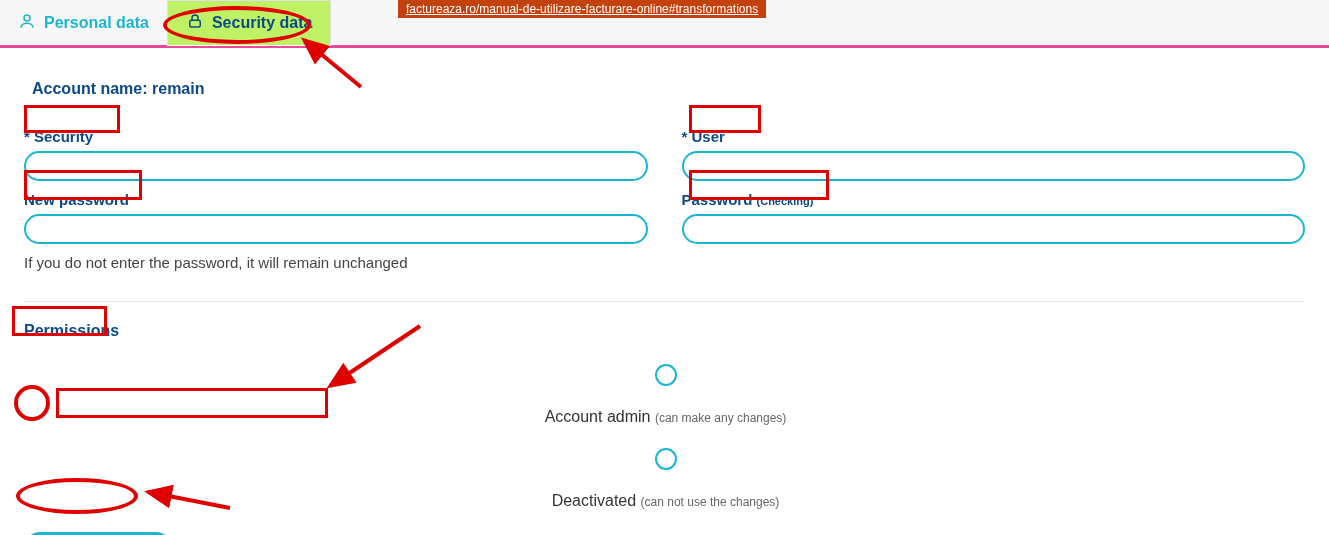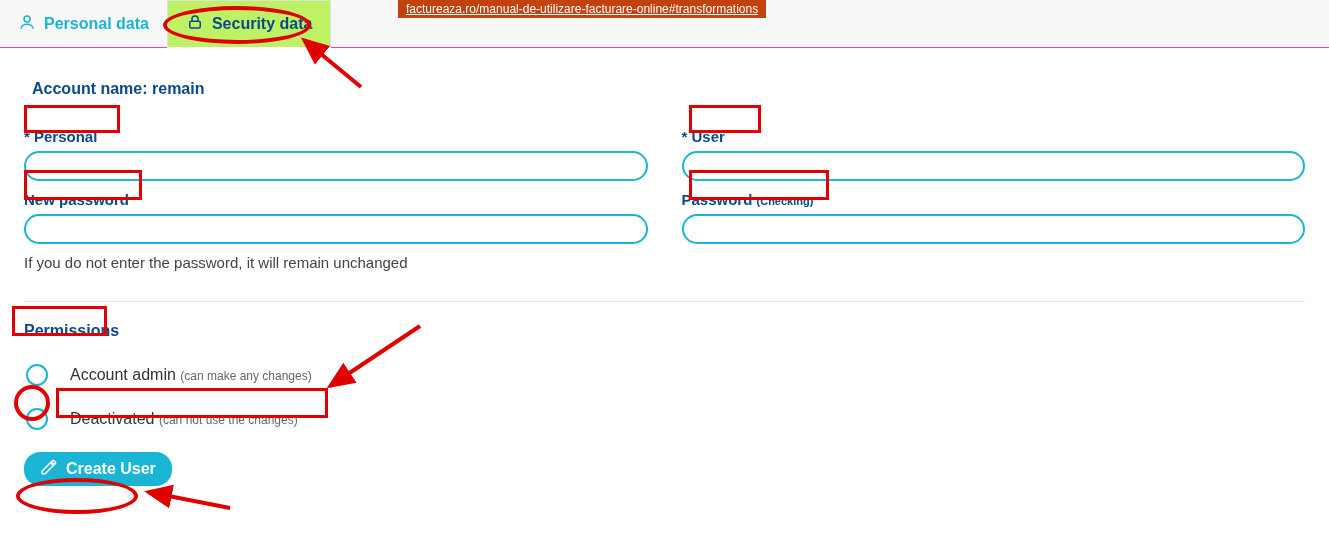--- a/index.html
+++ b/index.html
@@ -17,21 +17,21 @@
       color: #fff;
       font-size: 12px;
       padding: 2px 8px;
       font-family: sans-serif;
       z-index: 10;
       text-decoration: underline;
     }
     .tabs {
       display: flex;
       background: #f7f7f7;
-      border-bottom: 1px solid #ec4899;
+      border-bottom: 3px solid #ec4899;
       height: 48px;
       align-items: stretch;
     }
     .tab {
       display: flex;
       align-items: center;
       padding: 0 18px;
       font-size: 16px;
       color: #1ab5d4;
       cursor: pointer;
@@ -100,20 +100,21 @@
       font-weight: 700;
       display: inline-block;
       margin-bottom: 24px;
     }
     .perm-row {
       display: flex;
       align-items: center;
       gap: 22px;
       margin-bottom: 22px;
       padding-left: 2px;
+      flex-direction: column;
     }
     .radio {
       width: 22px;
       height: 22px;
       border: 2px solid #1ab5d4;
       border-radius: 50%;
       display: flex;
       align-items: center;
       justify-content: center;
       cursor: pointer;
@@ -200,21 +201,21 @@
 </div>
 
 <div class="content">
 
   <div class="acct-name">
     <span>Account name: </span><span>remain</span>
   </div>
 
   <div class="form-row">
     <div class="form-col">
-      <span class="field-label"><span class="asterisk">* </span><span>Personal</span></span>
+      <span class="field-label"><span class="asterisk">* </span><span>Security</span></span>
       <input class="input" type="text" value="" style="">
     </div>
     <div class="form-col">
       <span class="field-label"><span class="asterisk">* </span><span>User</span></span>
       <input class="input" type="text" value="" style="">
     </div>
   </div>
 
   <div class="form-row">
     <div class="form-col">

